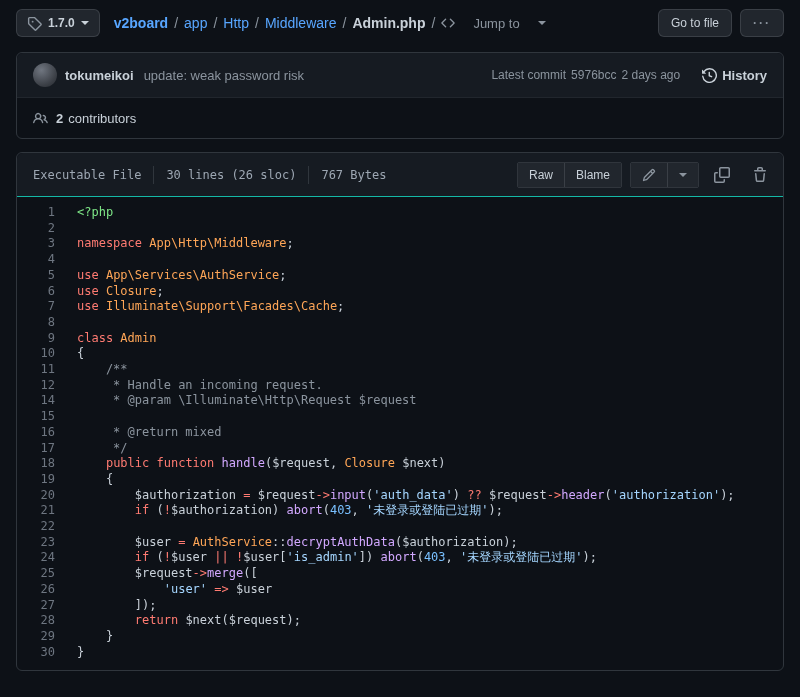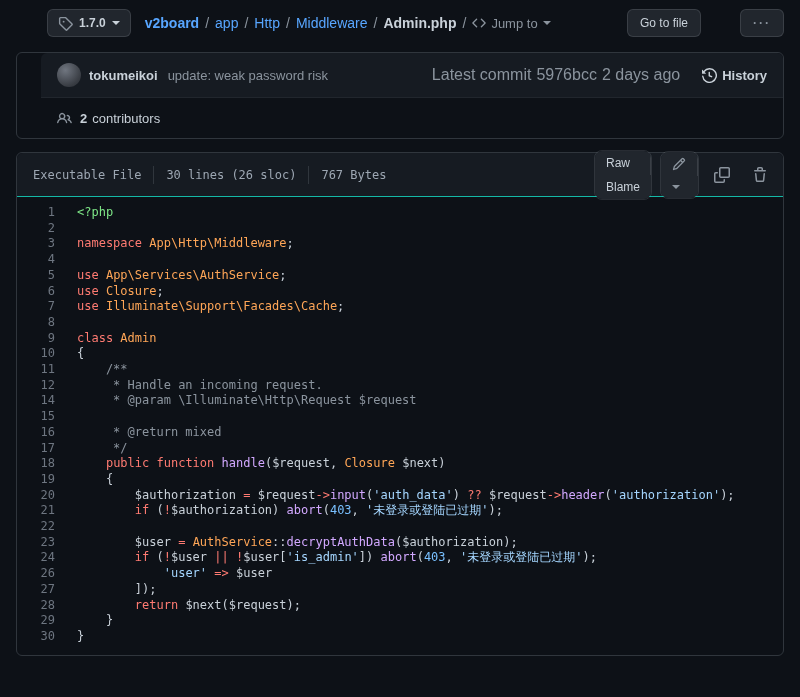--- a/index.html
+++ b/index.html
@@ -18,59 +18,59 @@
   .topbar { display:flex; align-items:center; height:30px; }
   .btn {
     background:#21262d;
     border:1px solid rgba(240,246,252,0.12);
     border-radius:6px;
     color:#c9d1d9;
     font-size:12px; font-weight:500;
     font-family:inherit;
     height:28px; padding:0 12px;
     display:inline-flex; align-items:center; gap:6px;
-    cursor:pointer; white-space:nowrap;margin-left:31px;
+    cursor:pointer; white-space:nowrap;
   }
   .tag-btn { font-weight:600; padding:0 10px; color:#c9d1d9; }
   .tag-btn .oct { color:#8b949e; }
   .caret {
     width:0; height:0; display:inline-block;
     border:4px solid transparent; border-top-color:currentColor;
     margin-top:4px;
   }
   .breadcrumb {
     display:flex; align-items:center; gap:6px;
     font-size:14px; margin-left:14px; flex:1; min-width:0;
     white-space:nowrap;
   }
   .crumb-sep { color:#8b949e; }
   .crumb-link { color:#58a6ff; text-decoration:none; cursor:pointer; }
   .crumb-repo { font-weight:600; }
   .crumb-current { color:#c9d1d9; font-weight:600; }
-  .jump { display:flex; align-items:center; gap:5px; color:#8b949e; font-size:13px; cursor:pointer; }
+  .jump { display:flex; align-items:center; gap:18px; color:#8b949e; font-size:13px; cursor:pointer; }
   .top-right { margin-left:auto; display:flex; gap:8px; }
   .kebab-btn { color:#8b949e; letter-spacing:2px; font-weight:700; padding:0 12px; }
 
   
   .box { border:1px solid #30363d; border-radius:6px; background:#0d1117; }
-  .commit-box { margin-top:14px;padding-left:24px; }
+  .commit-box { margin-top:14px; }
   .commit-header {
     background:#161b22; border-radius:6px 6px 0 0;
     padding:0 16px; height:44px;
     display:flex; align-items:center; gap:8px; font-size:13px;
   }
   .avatar {
     width:24px; height:24px; border-radius:50%;
     background: radial-gradient(circle at 35% 30%, #707680, #3c4047 65%, #24282e);
     flex:none; cursor:pointer;
   }
   .commit-author { font-weight:600; color:#c9d1d9; text-decoration:none; cursor:pointer; }
   .commit-msg { color:#8b949e; text-decoration:none; cursor:pointer; margin-left:2px;
     overflow:hidden; text-overflow:ellipsis; white-space:nowrap; }
-  .commit-meta { margin-left:auto; color:#8b949e; font-size:16px; display:flex; gap:5px; align-items:center; white-space:nowrap; }
+  .commit-meta { margin-left:auto; color:#8b949e; font-size:12px; display:flex; gap:5px; align-items:center; white-space:nowrap; }
   .commit-hash { color:#8b949e; cursor:pointer; }
   .history-link { display:flex; align-items:center; gap:5px; font-size:13px; font-weight:600; color:#c9d1d9; margin-left:14px; cursor:pointer; }
   .contrib-row {
     padding:0 16px; height:41px; display:flex; align-items:center; gap:8px;
     font-size:13px; color:#c9d1d9; border-top:1px solid #21262d; cursor:pointer;
   }
   .contrib-row .oct { color:#8b949e; }
   .contrib-count { font-weight:600; }
   .contrib-label { margin-left:-3px; }
 
@@ -81,21 +81,21 @@
     height:44px; padding:0 8px 0 16px;
     display:flex; align-items:center;gap:24px;
   }
   .file-info {
     display:flex; align-items:center;
     font-family:"DejaVu Sans Mono", monospace;
     font-size:12px; color:#9da7b3;
   }
   .v-div { width:1px; height:18px; background:#30363d; margin:0 12px; }
   .header-actions { margin-left:auto; display:flex; align-items:center; gap:8px; }
-  .seg-group { display:flex; border:1px solid rgba(240,246,252,0.12); border-radius:8px; overflow:hidden;flex-direction:column; }
+  .seg-group { display:flex; border:1px solid rgba(240,246,252,0.12); border-radius:2px; overflow:hidden; }
   .seg-btn {
     background:#21262d; border:none; color:#c9d1d9;
     font-size:12px; font-weight:500; font-family:inherit;
     padding:5px 11px; cursor:pointer;
     border-right:1px solid rgba(240,246,252,0.12);
     display:inline-flex; align-items:center;
   }
   .seg-btn:last-child { border-right:none; }
   .seg-btn .oct, .seg-btn .caret { color:#8b949e; }
   .icon-btn {
@@ -248,19 +248,20 @@
       <div class="code-line"><span class="ln">15</span></div>
       <div class="code-line"><span class="ln">16</span><span class="lc"><span class="tm">     * @return mixed</span></span></div>
       <div class="code-line"><span class="ln">17</span><span class="lc"><span class="tm">     */</span></span></div>
       <div class="code-line"><span class="ln">18</span><span class="lc"><span class="td">    </span><span class="tk">public</span><span class="td"> </span><span class="tk">function</span><span class="td"> </span><span class="te">handle</span><span class="td">(</span><span class="td">$request</span><span class="td">, </span><span class="tc">Closure</span><span class="td"> </span><span class="td">$next</span><span class="td">)</span></span></div>
       <div class="code-line"><span class="ln">19</span><span class="lc"><span class="td">    {</span></span></div>
       <div class="code-line"><span class="ln">20</span><span class="lc"><span class="td">        </span><span class="td">$authorization</span><span class="td"> </span><span class="tk">=</span><span class="td"> </span><span class="td">$request</span><span class="tk">-&gt;</span><span class="te">input</span><span class="td">(</span><span class="ts">'auth_data'</span><span class="td">)</span><span class="td"> </span><span class="tk">??</span><span class="td"> </span><span class="td">$request</span><span class="tk">-&gt;</span><span class="te">header</span><span class="td">(</span><span class="ts">'authorization'</span><span class="td">);</span></span></div>
       <div class="code-line"><span class="ln">21</span><span class="lc"><span class="td">        </span><span class="tk">if</span><span class="td"> (</span><span class="tk">!</span><span class="td">$authorization</span><span class="td">) </span><span class="te">abort</span><span class="td">(</span><span class="tn">403</span><span class="td">, </span><span class="ts">'未登录或登陆已过期'</span><span class="td">);</span></span></div>
       <div class="code-line"><span class="ln">22</span><span class="lc">&nbsp;</span></div>
       <div class="code-line"><span class="ln">23</span><span class="lc"><span class="td">        </span><span class="td">$user</span><span class="td"> </span><span class="tk">=</span><span class="td"> </span><span class="tc">AuthService</span><span class="td">::</span><span class="te">decryptAuthData</span><span class="td">(</span><span class="td">$authorization</span><span class="td">);</span></span></div>
       <div class="code-line"><span class="ln">24</span><span class="lc"><span class="td">        </span><span class="tk">if</span><span class="td"> (</span><span class="tk">!</span><span class="td">$user</span><span class="td"> </span><span class="tk">||</span><span class="td"> </span><span class="tk">!</span><span class="td">$user</span><span class="td">[</span><span class="ts">'is_admin'</span><span class="td">]) </span><span class="te">abort</span><span class="td">(</span><span class="tn">403</span><span class="td">, </span><span class="ts">'未登录或登陆已过期'</span><span class="td">);</span></span></div>
+      <div class="code-line"><span class="ln">25</span><span class="lc"><span class="td">        </span><span class="td">$request</span><span class="tk">-&gt;</span><span class="te">merge</span><span class="td">([</span></span></div>
       <div class="code-line"><span class="ln">26</span><span class="lc"><span class="td">            </span><span class="ts">'user'</span><span class="td"> </span><span class="tk">=&gt;</span><span class="td"> </span><span class="td">$user</span></span></div>
       <div class="code-line"><span class="ln">27</span><span class="lc"><span class="td">        ]);</span></span></div>
       <div class="code-line"><span class="ln">28</span><span class="lc"><span class="td">        </span><span class="tk">return</span><span class="td"> </span><span class="td">$next</span><span class="td">(</span><span class="td">$request</span><span class="td">);</span></span></div>
       <div class="code-line"><span class="ln">29</span><span class="lc"><span class="td">    }</span></span></div>
       <div class="code-line"><span class="ln">30</span><span class="lc"><span class="td">}</span></span></div>
     </div>
 </section>
 
 </body></html>

